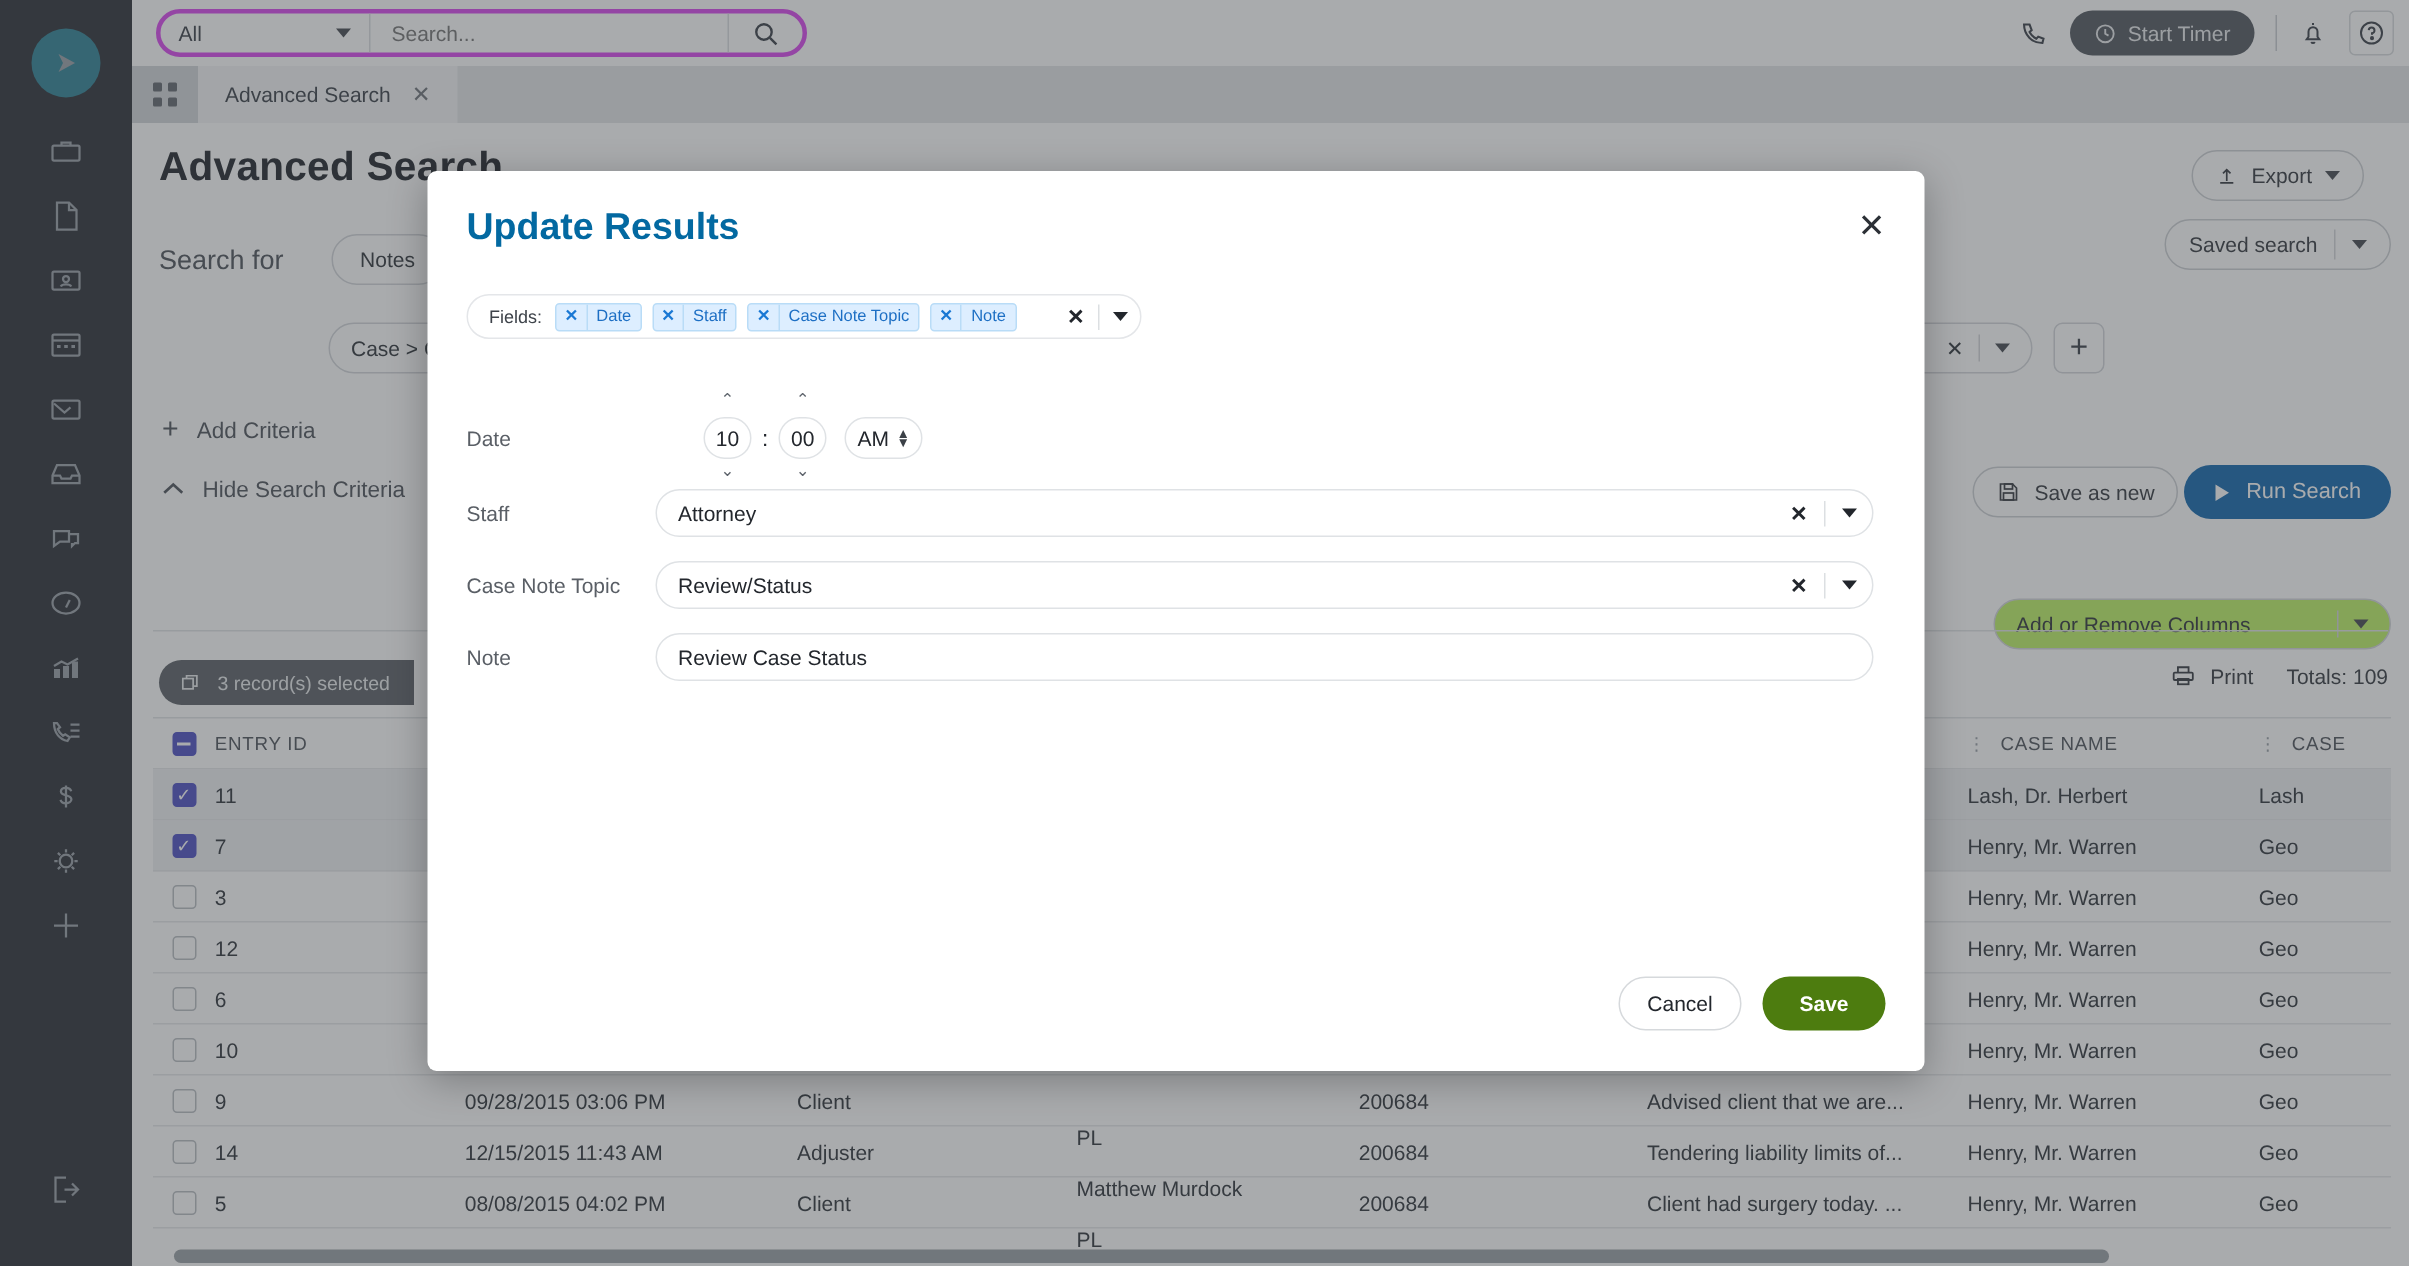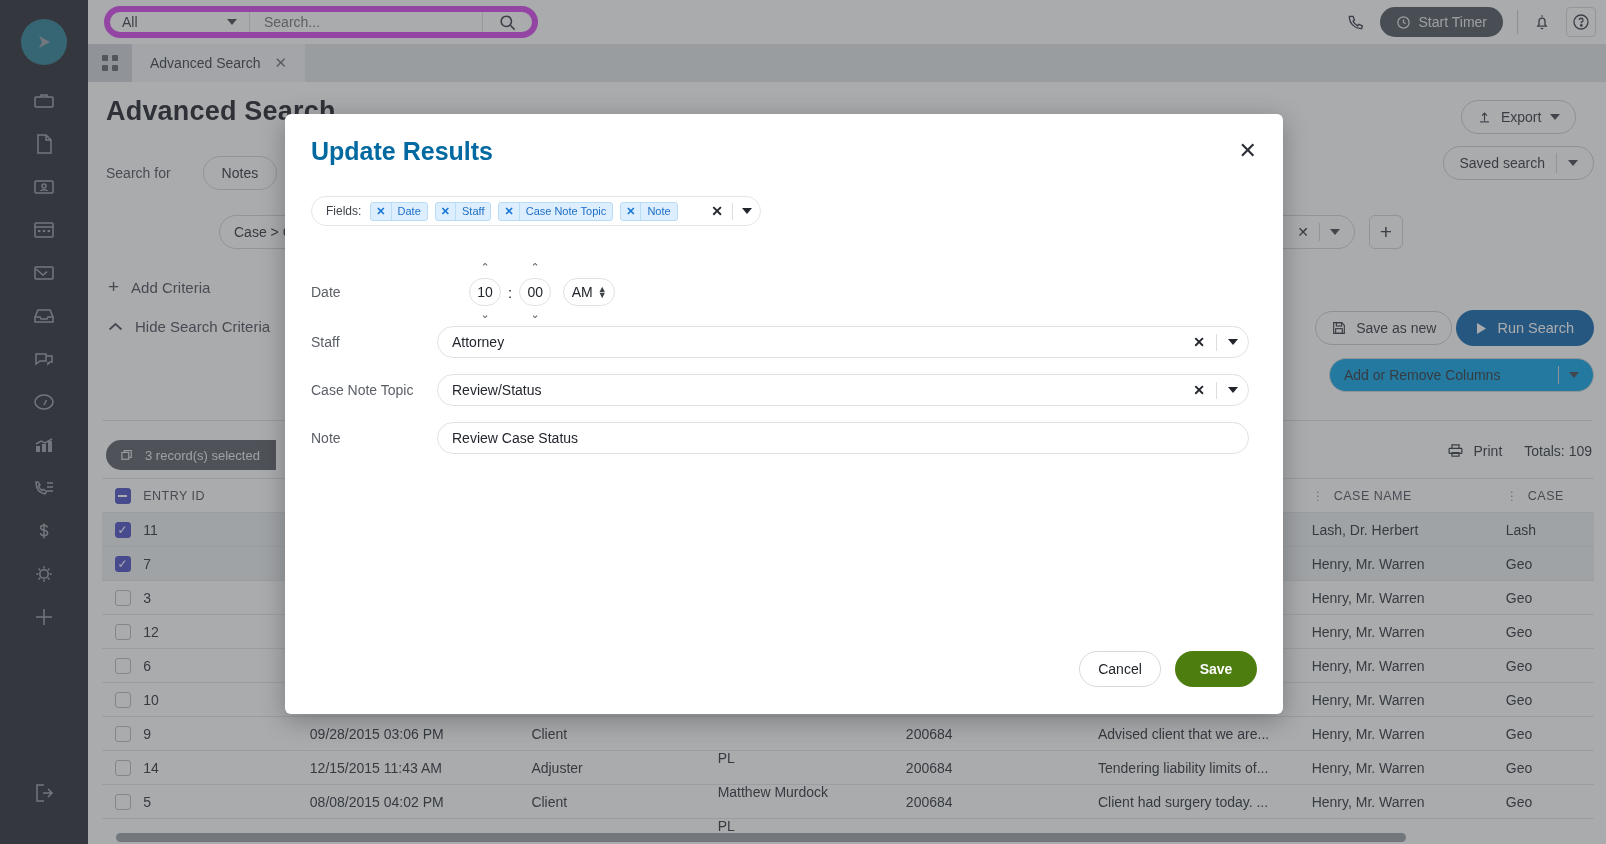--- a/index.html
+++ b/index.html
@@ -41,21 +41,21 @@
   }
   .topbar {
     position: absolute; left: 0; top: 0; width: 1518px; height: 44px;
     background: #ffffff;
     display: flex; align-items: center;
   }
   .searchwrap {
     position: absolute; left: 16px; top: 6px;
     display: flex; align-items: center;
     height: 32px; width: 434px;
-    border: 6px solid #d946ef; border-radius: 16px;
+    border: 3px solid #d946ef; border-radius: 16px;
     background: #fff; overflow: hidden;
   }
   .search-scope {
     width: 140px; height: 100%; display: flex; align-items: center;
     justify-content: space-between; padding: 0 12px;
     border-right: 1px solid #dadde1;
     font-size: 14px; color: #3a3f47;
   }
   .caret-d {
     width: 0; height: 0; border-left: 5px solid transparent;
@@ -119,21 +119,21 @@
     display: flex; align-items: center; gap: 9px;
     height: 34px; padding: 0 15px; border-radius: 17px;
     border: 1px solid #cdd0d4; font-size: 14px; color: #34383e; background: #fff;
   }
   .btn-out .sep { width:1px; height:20px; background:#d3d6d9; margin:0 2px; }
 
   .searchfor-row {
     position: absolute; left: 18px; top: 74px;
     display: flex; align-items: center; gap: 32px;
   }
-  .lbl-muted { font-size: 14px; color: #4d525a; }
+  .lbl-muted { font-size: 18px; color: #4d525a; }
   .pill {
     height: 34px; padding: 0 18px; border-radius: 17px;
     border: 1px solid #d3d6da; display: flex; align-items: center;
     font-size: 14px; color: #2f343a; background: #fff;
   }
   .crit-row {
     position: absolute; left: 131px; top: 133px;
     display: flex; align-items: center; gap: 14px;
   }
   .crit-pill {
@@ -164,23 +164,23 @@
   .btn-primary {
     display: flex; align-items: center; gap: 9px;
     height: 36px; padding: 0 20px; border-radius: 18px;
     background: #1166ad; color: #fff; font-size: 14.5px;
   }
   .arc-row {
     position: absolute; right: 12px; top: 276px;
   }
   .arc-pill {
     height: 34px; width: 265px; border-radius: 17px;
-    border: 1px solid #d3d6da; background: #0ea5e9;
+    border: 1px solid #d3d6da; background: #bef264;
     display: flex; align-items: center; justify-content: space-between;
-    padding: 16px 14px; font-size: 14px; color: #2f343a;
+    padding: 16px 14px; font-size: 14px; color: #2f343a; margin-top: 41px;
   }
 
   .hr {
     position: absolute; left: 14px; top: 338px; width: 1490px;
     height: 1px; background: #e1e3e6;
   }
 
   .selbar {
     position: absolute; left: 18px; top: 358px;
     display: flex; align-items: center; gap: 40px;

